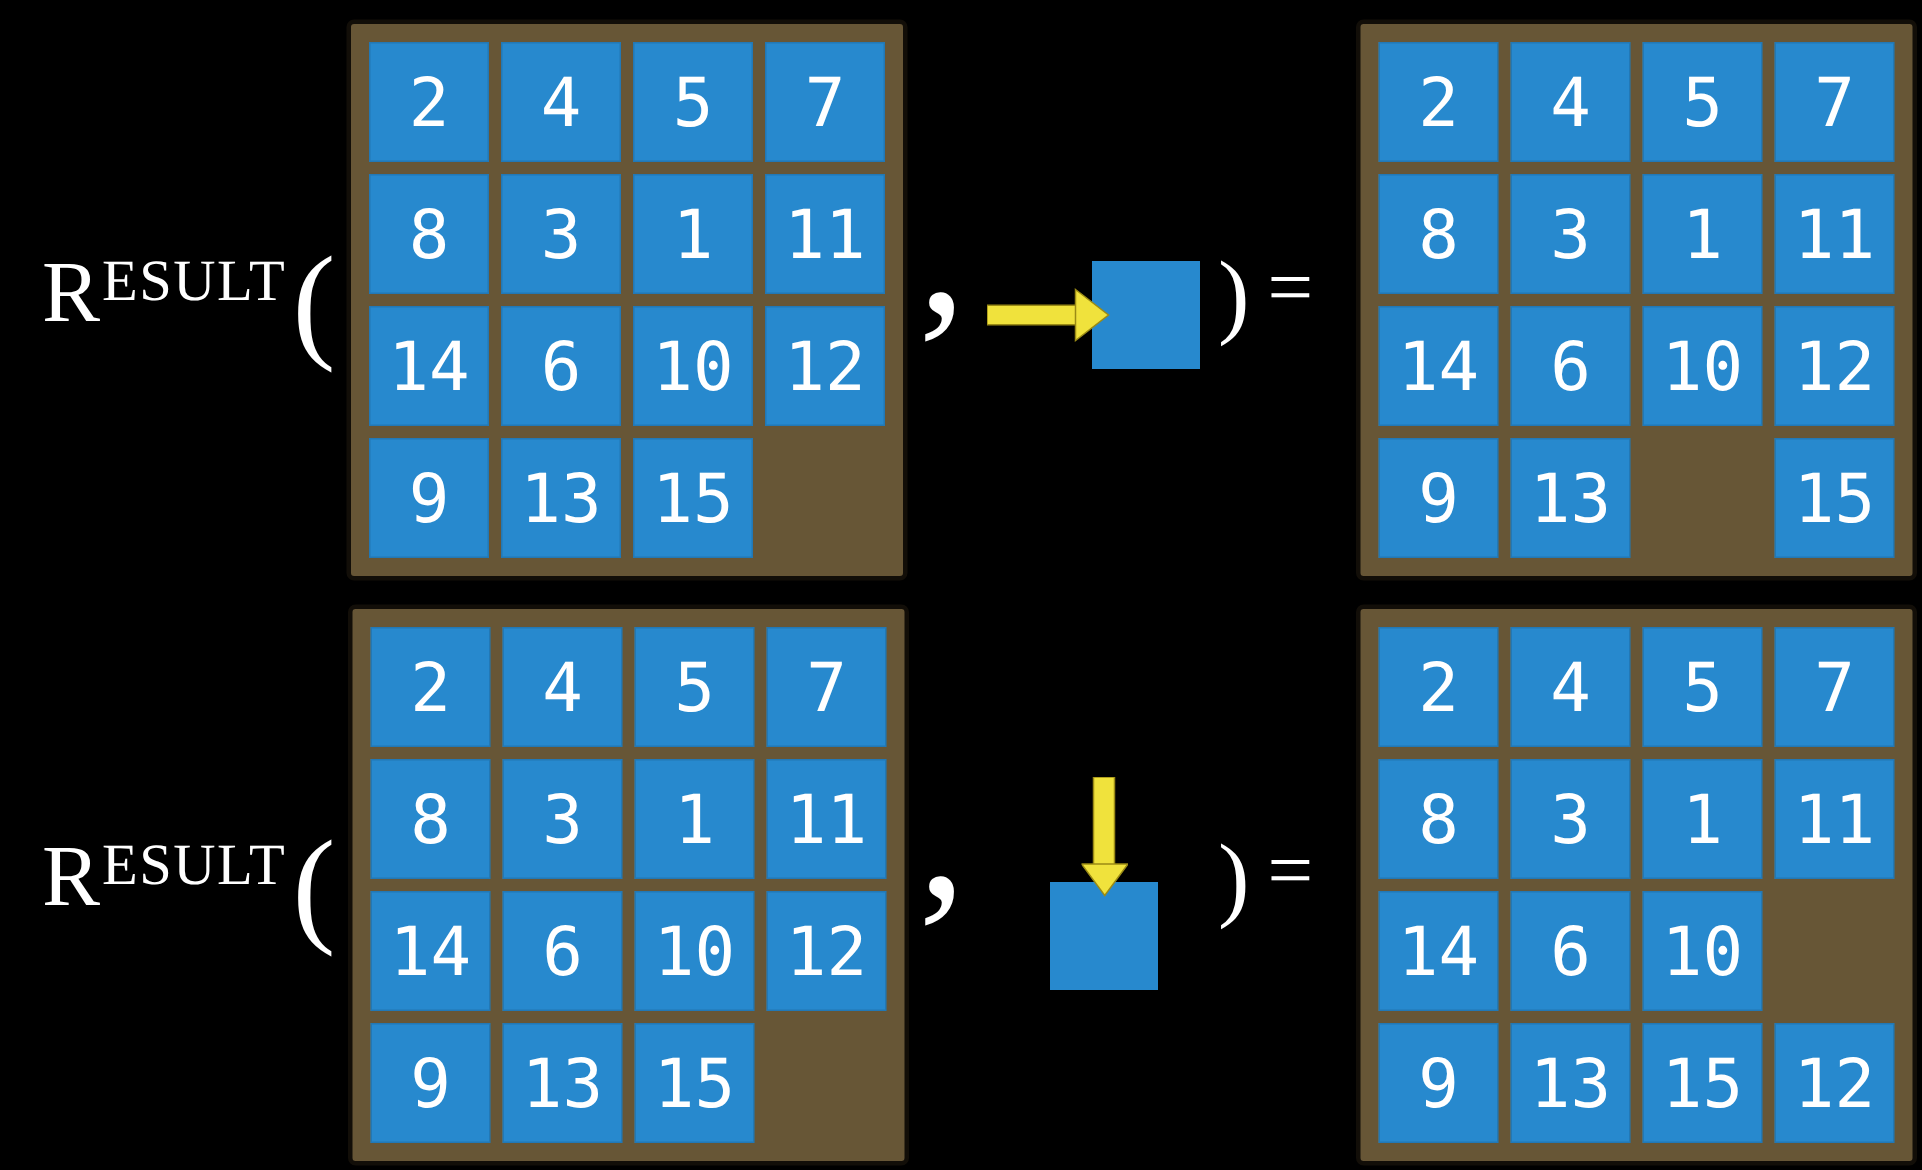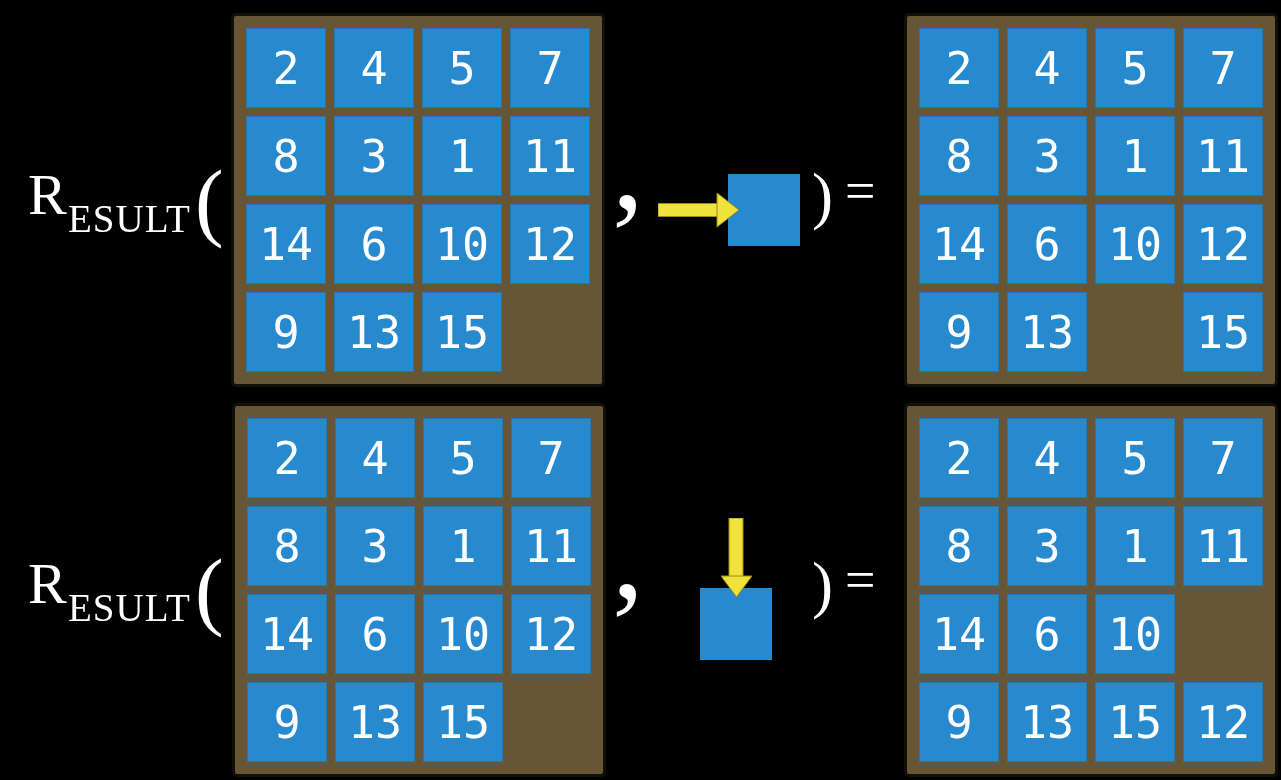--- a/index.html
+++ b/index.html
@@ -39,21 +39,21 @@
   }
   .board-tl{left:231px;top:13px;}
   .board-tr{left:904px;top:13px;}
   .board-bl{left:232px;top:403px;}
   .board-br{left:904px;top:403px;}
   
   .result-label{position:absolute;width:230px;height:110px;}
   .label-top{left:28px;top:158px;}
   .label-bottom{left:28px;top:547px;}
   .result-label .cap{position:absolute;left:0;top:8px;font-size:58px;line-height:1;}
-  .result-label .sc{position:absolute;left:40px;top:41px;font-size:39px;line-height:1;letter-spacing:1px;}
+  .result-label .sc{position:absolute;left:40px;top:10px;font-size:39px;line-height:1;letter-spacing:1px;}
   .result-label .openparen{position:absolute;left:167px;top:0;font-size:86px;line-height:1;}
   
   .comma{position:absolute;font-size:128px;line-height:1;width:40px;}
   .comma-top{left:612px;top:101px;}
   .comma-bottom{left:612px;top:490px;}
   .closeparen{position:absolute;font-size:63px;line-height:1;}
   .closeparen-top{left:812px;top:165px;}
   .closeparen-bottom{left:812px;top:554px;}
   .equals{position:absolute;font-size:54px;line-height:1;}
   .equals-top{left:845px;top:164px;}

